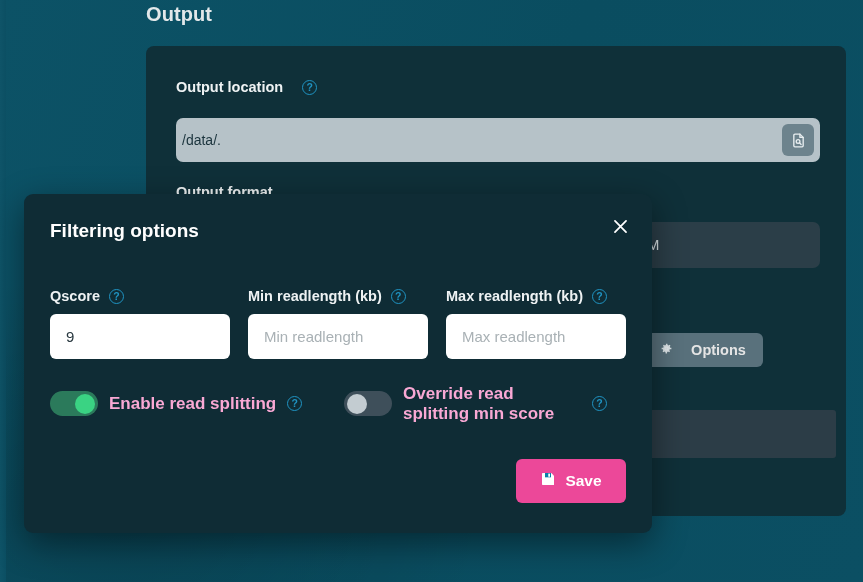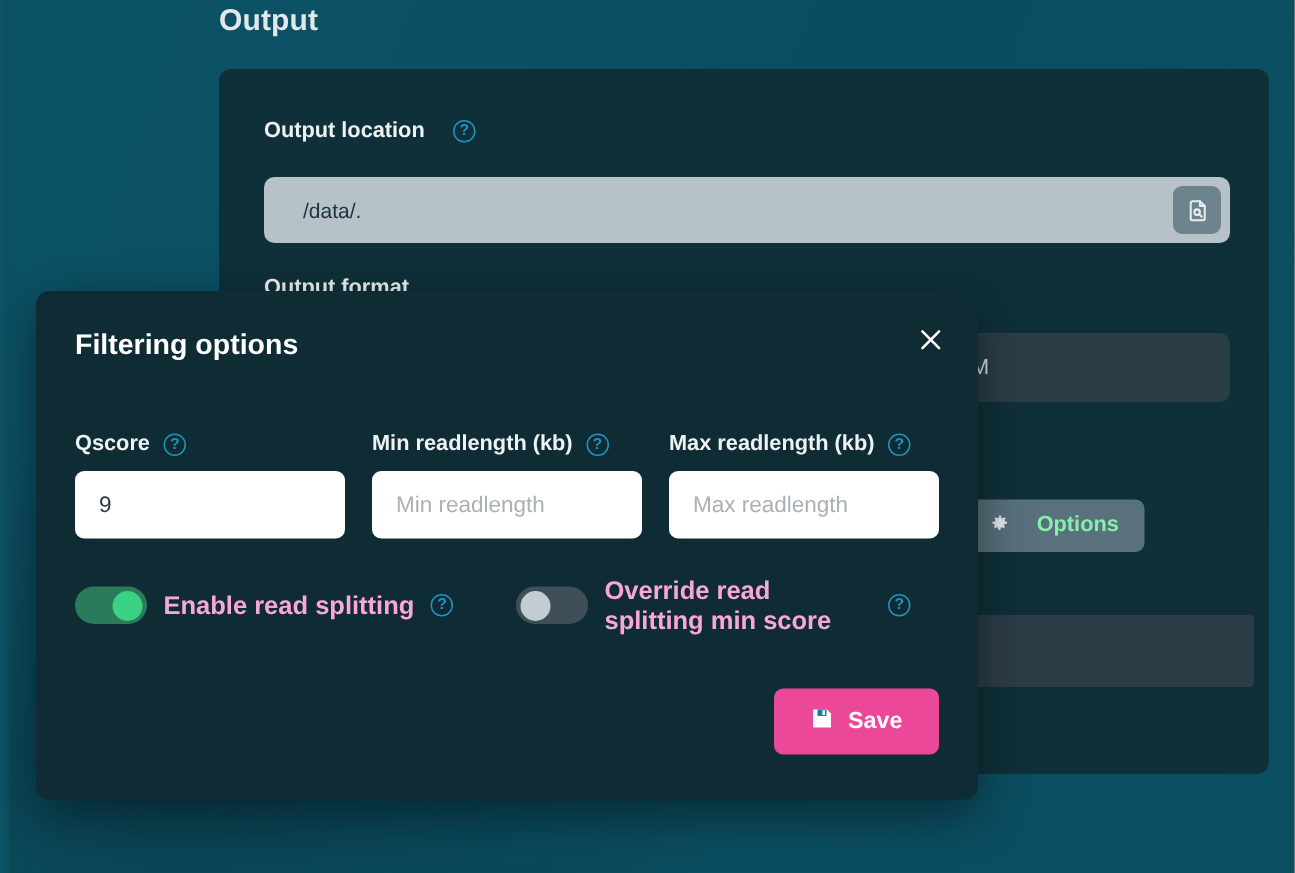--- a/index.html
+++ b/index.html
@@ -92,21 +92,21 @@
     left: 30px;
     top: 72px;
     width: 644px;
     height: 44px;
     background: #b6c2c8;
     border-radius: 7px;
     display: flex;
     align-items: center;
   }
   #output-location-value {
-    padding-left: 26px;
+    padding-left: 6px;
     font-size: 14px;
     color: #1b343d;
     flex: 1;
   }
   #browse-button {
     width: 32px;
     height: 32px;
     margin-right: 6px;
     background: #6d838d;
     border-radius: 6px;
@@ -147,21 +147,21 @@
     width: 234px;
     height: 44px;
     display: flex;
     align-items: center;
     justify-content: center;
   }
   #options-button {
     background: #59717c;
     border: none;
     border-radius: 6px;
-    color: #86efac;
+    color: #e5e5e5;
     font-size: 14.5px;
     font-weight: bold;
     font-family: "Liberation Sans", sans-serif;
     padding: 9px 17px;
     display: flex;
     align-items: center;
     gap: 18px;
     cursor: pointer;
   }
 

